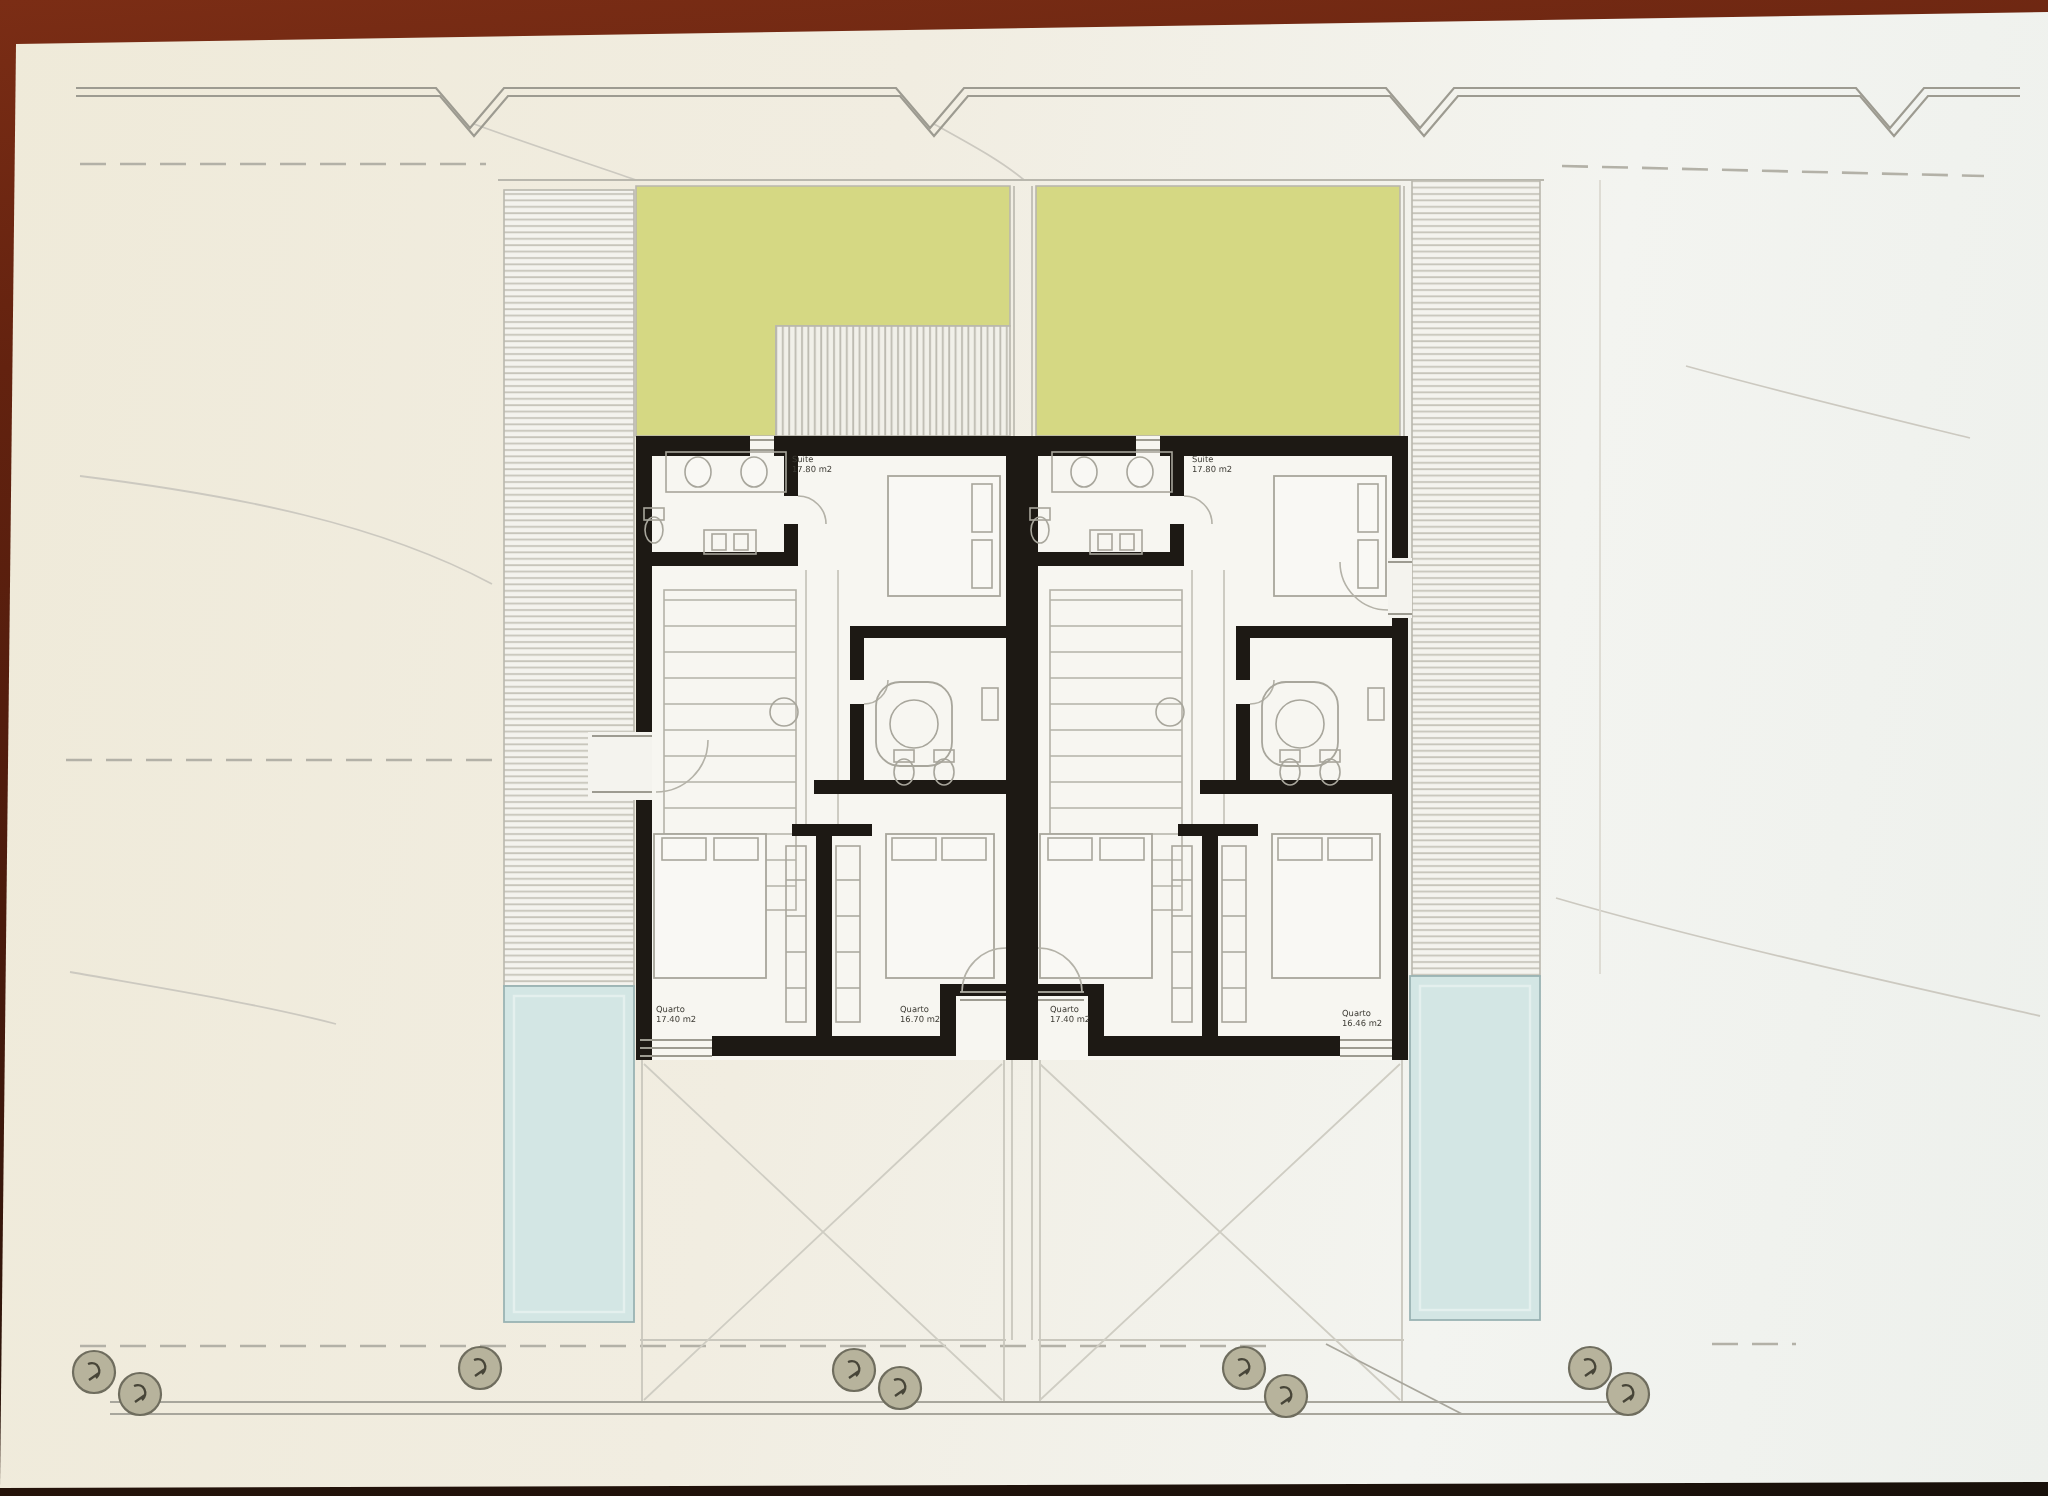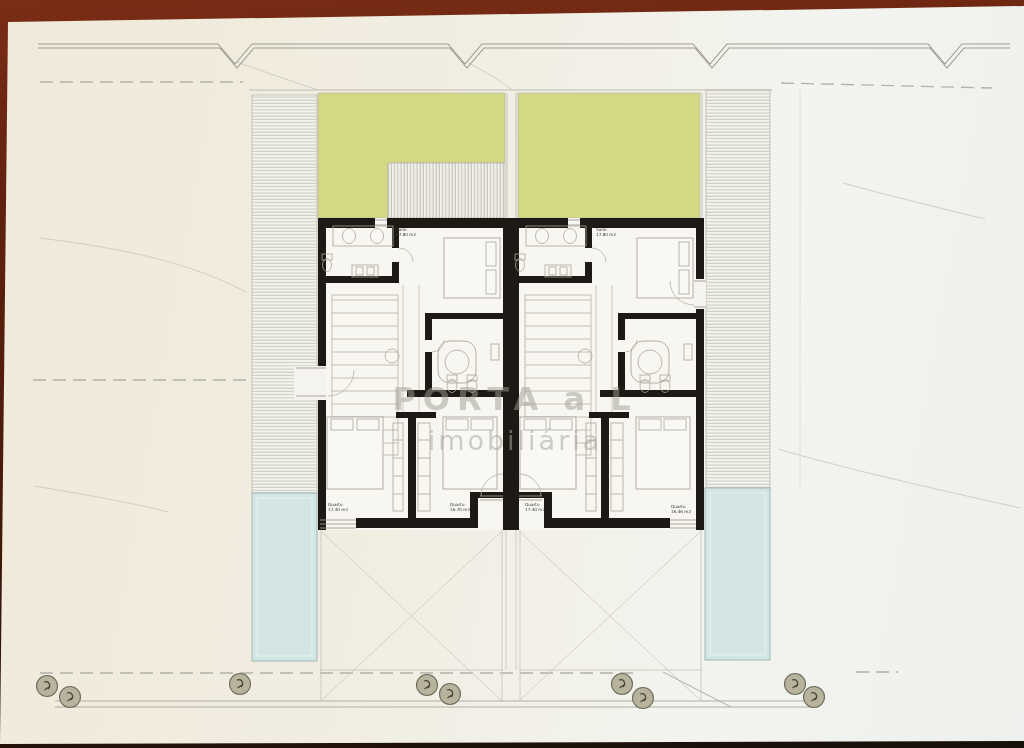--- a/index.html
+++ b/index.html
@@ -211,17 +211,13 @@
     <use href="#treeSym" x="240" y="684"></use>
     <use href="#treeSym" x="427" y="685"></use>
     <use href="#treeSym" x="450" y="694"></use>
     <use href="#treeSym" x="622" y="684"></use>
     <use href="#treeSym" x="643" y="698"></use>
     <use href="#treeSym" x="795" y="684"></use>
     <use href="#treeSym" x="814" y="697"></use>
   </g>
 </svg>
 
-<div class="watermark">
-  <div class="wm1">PORTA a L</div>
-  <div class="wm2">imobiliária</div>
 </div>
-</div>
 
 </body></html>

